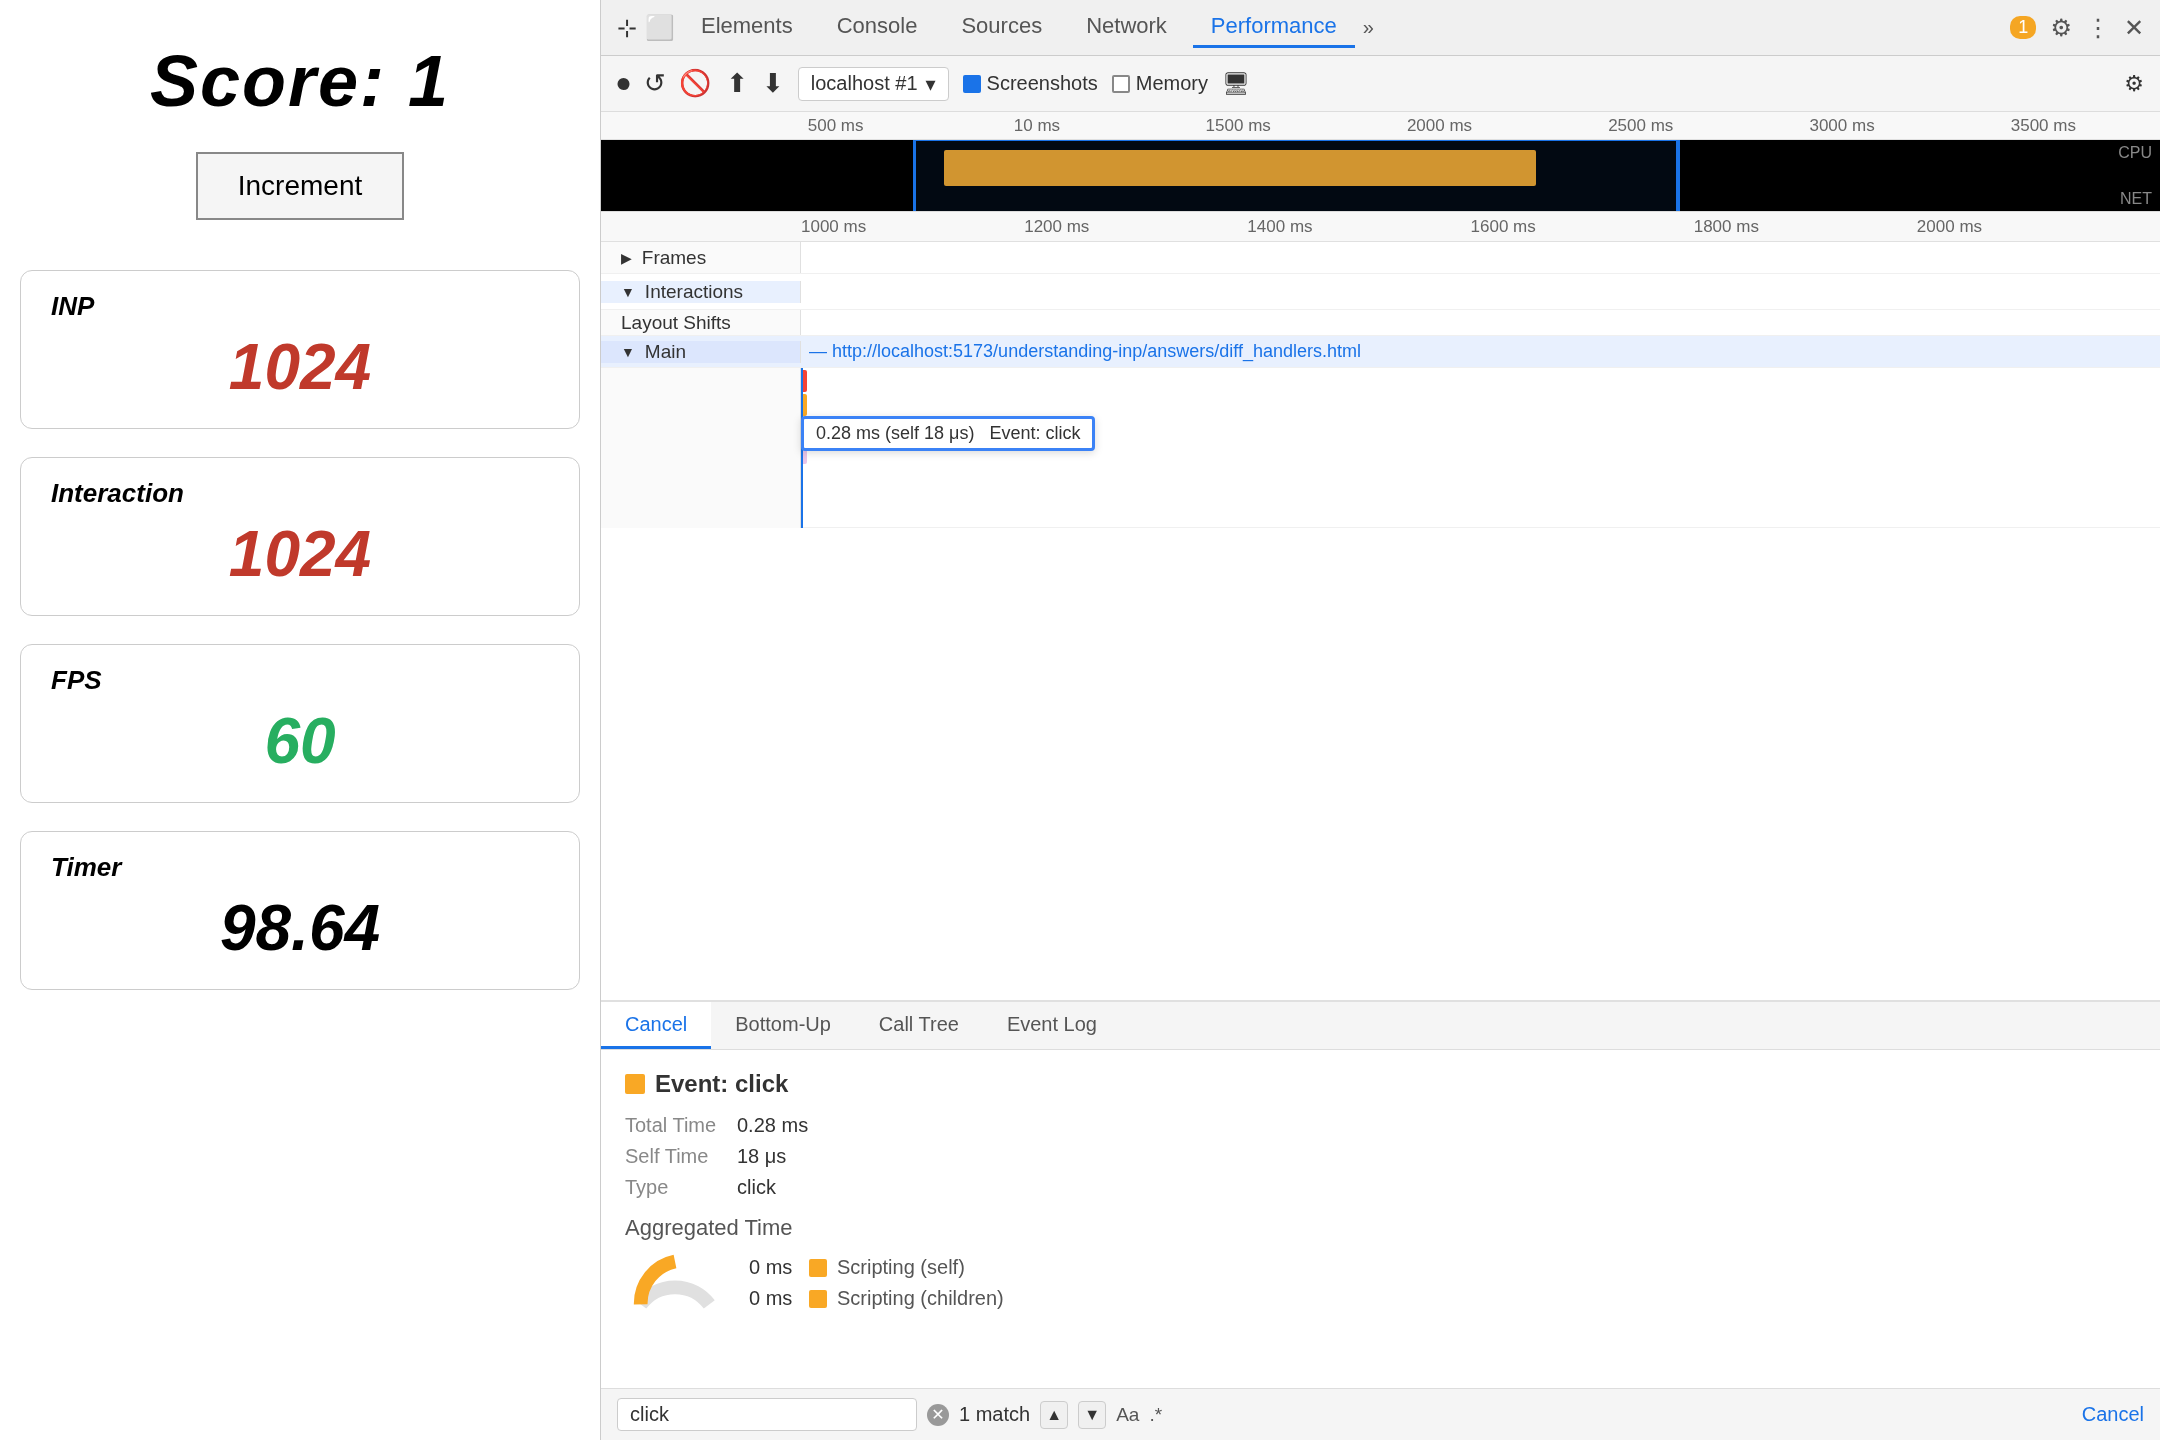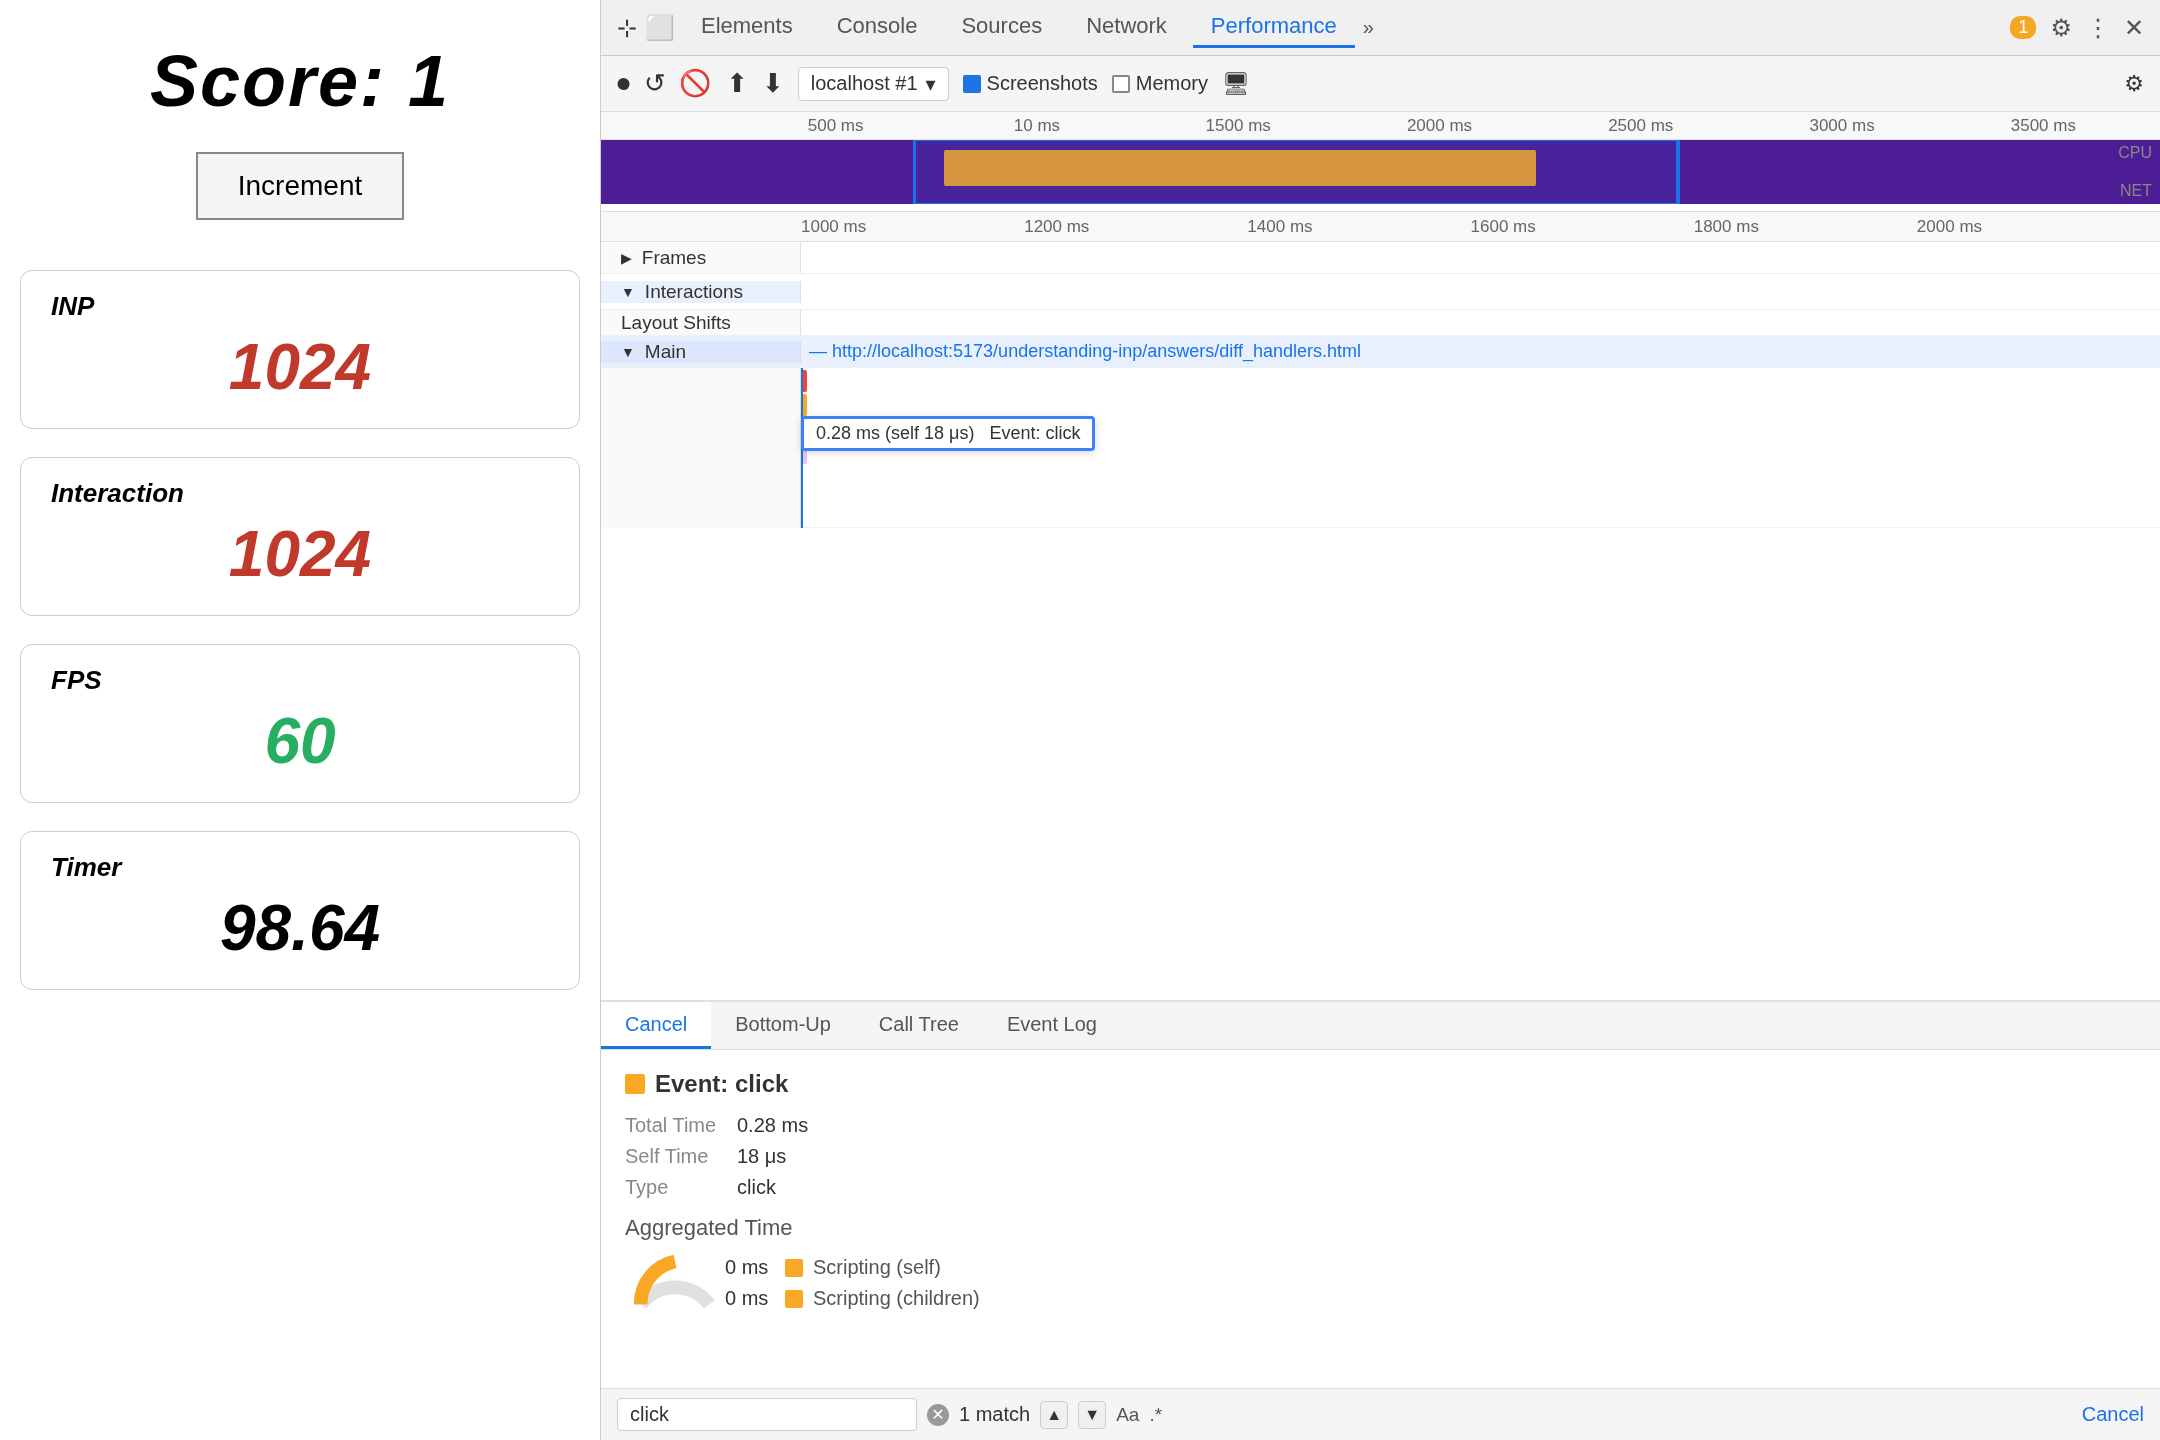--- a/index.html
+++ b/index.html
@@ -156,23 +156,23 @@
       padding: 0 20px;
       height: 28px;
       background: #f8f8f8;
       border-bottom: 1px solid #e0e0e0;
       font-size: 17px;
       color: #666;
       gap: 8px;
     }
     .ruler-tick { flex: 1; text-align: center; }
     .timeline-cpu-bar {
-      height: 64px;
+      height: 72px;
       position: relative;
-      background: #4c1d95;
+      background: #000000;
       overflow: hidden;
     }
     .cpu-label {
       position: absolute;
       right: 8px;
       top: 4px;
       font-size: 16px;
       color: #888;
     }
     .net-label {
@@ -415,20 +415,21 @@
       margin-top: 16px;
     }
     .aggregated-title {
       font-size: 22px;
       color: #555;
       margin-bottom: 12px;
     }
     .donut-and-legend {
       display: flex;
       align-items: center;
+      gap: 24px;
     }
     .donut-chart {
       width: 100px;
       height: 60px;
     }
     .legend-items { display: flex; flex-direction: column; gap: 8px; }
     .legend-item {
       display: flex;
       align-items: center;
       gap: 10px;

